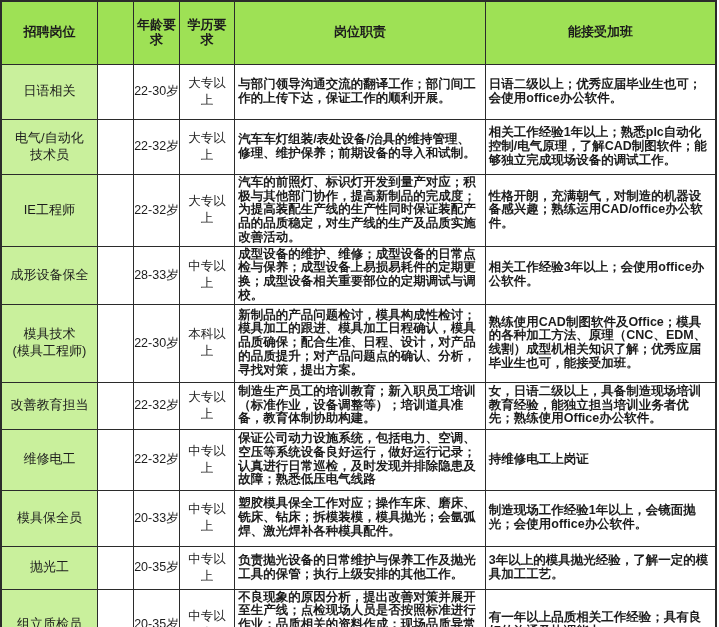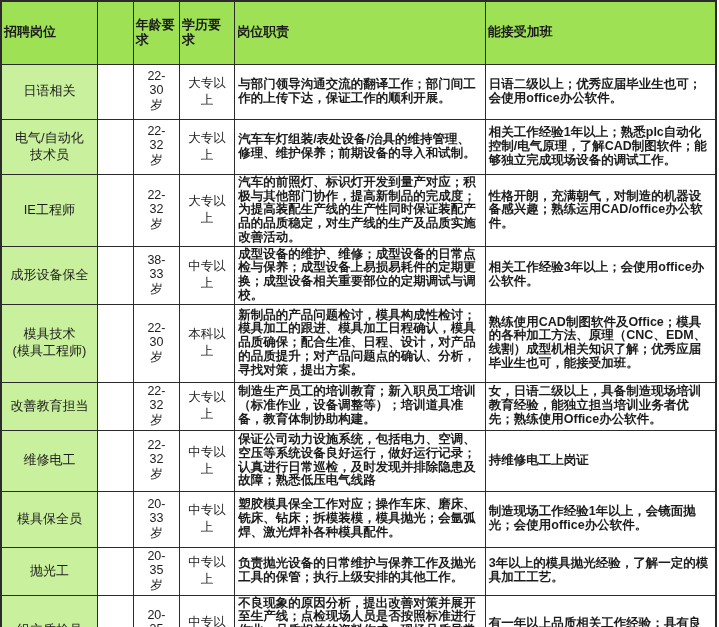--- a/index.html
+++ b/index.html
@@ -26,21 +26,21 @@
     border: 1px solid var(--border);
     vertical-align: middle;
     overflow: hidden;
   }
   thead tr { height: 36px; }
   th {
     background: var(--header-bg);
     font-weight: bold;
     font-size: 13px;
     line-height: 1.15;
-    text-align: left;
+    text-align: center;
     padding: 1px 2px;
   }
   td { padding: 1px 3px; }
   .col-position { width: 96px; }
   .col-headcount { width: 36px; padding-left: 47px; }
   .col-age { width: 46px; }
   .col-education { width: 55px; }
   .col-duties { width: 250px; }
   .col-requirements { width: 230px; }
   td.col-position {
@@ -48,21 +48,21 @@
     font-weight: normal;
     font-size: 13px;
     text-align: center;
     white-space: pre-line;
     line-height: 1.3;
   }
   td.col-headcount, td.col-age, td.col-education {
     text-align: center;
     font-size: 12.5px;
   }
-  td.col-age { padding: 1px 12px; }
+  td.col-age { padding: 1px 0; }
   td.col-duties, td.col-requirements {
     font-size: 12.5px;
     line-height: 1.1;
     text-align: left;
     font-weight: bold;
   }
   tbody tr:nth-child(1)  { height: 55px; }
   tbody tr:nth-child(2)  { height: 55px; }
   tbody tr:nth-child(3)  { height: 66px; }
   tbody tr:nth-child(4)  { height: 55px; }
@@ -117,21 +117,21 @@
         <td class="col-position">IE工程师</td>
         <td class="col-headcount">2</td>
         <td class="col-age">22-32岁</td>
         <td class="col-education">大专以上</td>
         <td class="col-duties">汽车的前照灯、标识灯开发到量产对应；积极与其他部门协作，提高新制品的完成度；为提高装配生产线的生产性同时保证装配产品的品质稳定，对生产线的生产及品质实施改善活动。</td>
         <td class="col-requirements">性格开朗，充满朝气，对制造的机器设备感兴趣；熟练运用CAD/office办公软件。</td>
       </tr>
       <tr>
         <td class="col-position">成形设备保全</td>
         <td class="col-headcount">1</td>
-        <td class="col-age">38-33岁</td>
+        <td class="col-age">28-33岁</td>
         <td class="col-education">中专以上</td>
         <td class="col-duties">成型设备的维护、维修；成型设备的日常点检与保养；成型设备上易损易耗件的定期更换；成型设备相关重要部位的定期调试与调校。</td>
         <td class="col-requirements">相关工作经验3年以上；会使用office办公软件。</td>
       </tr>
       <tr>
         <td class="col-position">模具技术
 (模具工程师)</td>
         <td class="col-headcount">1</td>
         <td class="col-age">22-30岁</td>
         <td class="col-education">本科以上</td>

